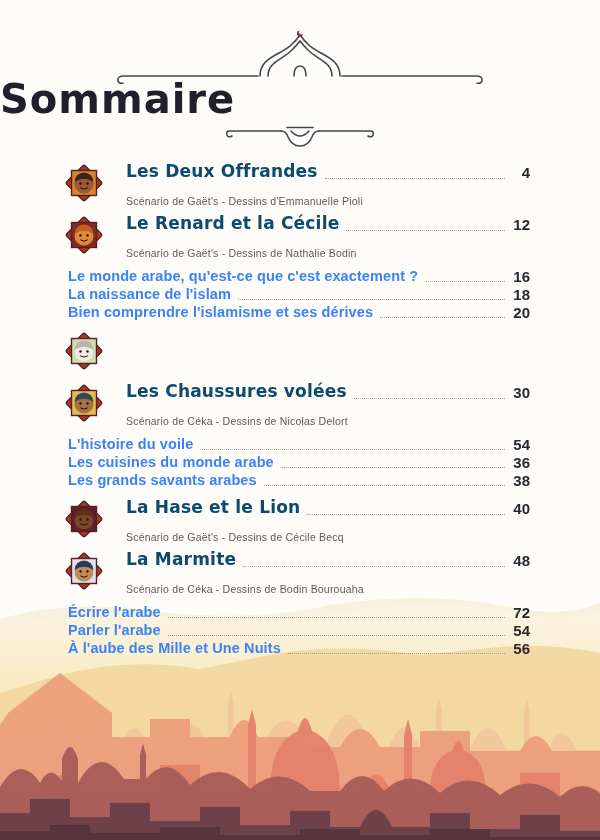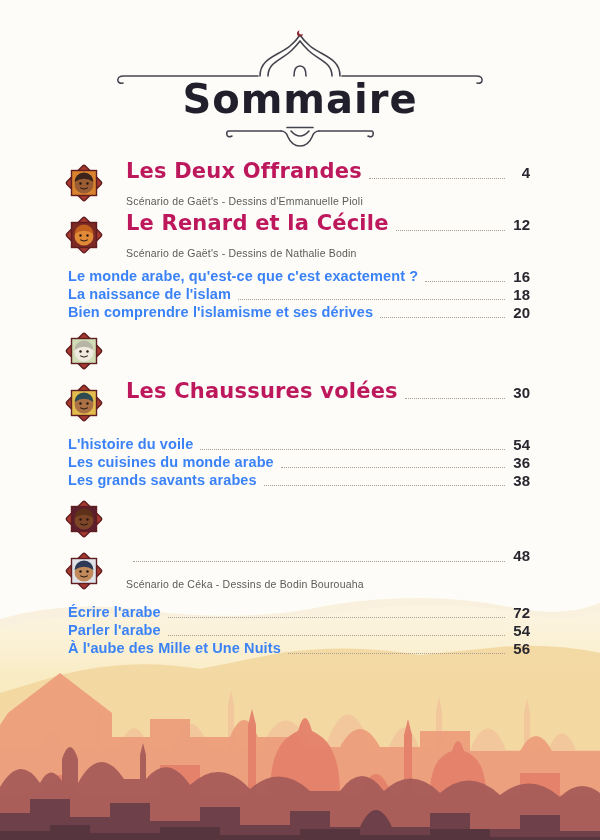--- a/index.html
+++ b/index.html
@@ -2,41 +2,41 @@
 <html><head>
 <meta charset="utf-8">
 <style>
   html,body{margin:0;padding:0;background:#e8e6e2;}
   .page{
     position:relative;width:600px;height:840px;margin:0 auto;
     background:#fdfcf8;overflow:hidden;
     font-family:"Liberation Sans",sans-serif;
   }
   
-  .header{position:relative;z-index:3;text-align:center;}
+  .header{position:relative;z-index:3;text-align:left;}
   .ornament{display:block;margin:30px auto 0;}
   .page-title{
     margin:-10px 0 0;line-height:42px;font-size:40px;font-weight:900;
     color:#211f2b;letter-spacing:1px;
     font-family:"DejaVu Sans","Liberation Sans",sans-serif;
   }
   .flourish{display:block;margin:2px auto 0;}
   
   .toc{position:relative;z-index:2;margin:6px 70px 0 68px;}
   .entry{display:flex;}
   .row-story{height:52px;align-items:flex-start;}
   .row-plain{height:18px;align-items:flex-end;}
   .row-story + .row-plain{margin-top:5px;}
   .row-plain + .row-story{margin-top:5px;}
   .medallion{flex:none;margin:2px 0 0 -7px;}
   .entry-col{flex:1;margin-left:19px;min-width:0;}
   .title-line{display:flex;align-items:flex-end;padding-top:1px;}
   .story-title{
-    flex:none;font-size:21px;line-height:24px;font-weight:800;
-    color:#be185d;letter-spacing:.2px;
+    flex:none;font-size:17px;line-height:24px;font-weight:800;
+    color:#0c4a6e;letter-spacing:.2px;
     font-family:"DejaVu Sans","Liberation Sans",sans-serif;
   }
   .entry-subtitle{
     margin-top:12px;font-size:10.5px;color:#5d5a56;letter-spacing:.2px;line-height:13px;
   }
   .plain-title{
     flex:none;font-size:14.5px;line-height:17px;font-weight:700;color:#3b82f6;letter-spacing:.1px;
   }
   .leader{
     flex:1;height:0;border-bottom:1.5px dotted #ab9f93;
@@ -173,20 +173,21 @@
           <circle cx="19.5" cy="23.5" r="1.2" fill="#241510"></circle>
           <circle cx="26.5" cy="23.5" r="1.2" fill="#241510"></circle>
           <path d="M19.5,28 Q23,30.5 26.5,28" fill="none" stroke="#241510" stroke-width="1" stroke-linecap="round"></path>
         </svg>
         <div class="entry-col">
           <div class="title-line">
             <span class="story-title">Les Chaussures volées</span>
             <span class="leader"></span>
             <span class="pagenum">30</span>
           </div>
+          <div class="entry-subtitle">Scénario de Céka - Dessins de Nicolas Delort</div>
         </div>
       </div>
       <div class="entry row-plain">
         <span class="plain-title">L'histoire du voile</span>
         <span class="leader"></span>
         <span class="pagenum">54</span>
       </div>
       <div class="entry row-plain">
         <span class="plain-title">Les cuisines du monde arabe</span>
         <span class="leader"></span>
@@ -200,33 +201,42 @@
       <div class="entry row-story">
         <svg viewBox="0 0 46 46" width="46" height="46" class="medallion">
           <rect x="10" y="10" width="26" height="26" rx="2" transform="rotate(45 23 23)" fill="#a8392f" stroke="#5f1d20" stroke-width="1.4"></rect>
           <rect x="10.5" y="10.5" width="25" height="25" fill="#5c1f2b" stroke="#5f1d20" stroke-width="1.4"></rect>
           <circle cx="23" cy="24" r="9.5" fill="#7d4527"></circle>
           <path d="M13.5,22 A9.5,9.5 0 0 1 32.5,22 Q23,15.5 13.5,22 Z" fill="#5c3118"></path>
           <circle cx="19.5" cy="23.5" r="1.2" fill="#241510"></circle>
           <circle cx="26.5" cy="23.5" r="1.2" fill="#241510"></circle>
           <path d="M19.5,28 Q23,30.5 26.5,28" fill="none" stroke="#241510" stroke-width="1" stroke-linecap="round"></path>
         </svg>
+        <div class="entry-col">
+          <div class="title-line">
+            <span class="story-title">La Hase et le Lion</span>
+            <span class="leader"></span>
+            <span class="pagenum">40</span>
+          </div>
+          <div class="entry-subtitle">Scénario de Gaët's - Dessins de Cécile Becq</div>
+        </div>
       </div>
       <div class="entry row-story">
         <svg viewBox="0 0 46 46" width="46" height="46" class="medallion">
           <rect x="10" y="10" width="26" height="26" rx="2" transform="rotate(45 23 23)" fill="#a8392f" stroke="#5f1d20" stroke-width="1.4"></rect>
           <rect x="10.5" y="10.5" width="25" height="25" fill="#dfe3e8" stroke="#5f1d20" stroke-width="1.4"></rect>
           <circle cx="23" cy="24" r="9.5" fill="#c08a5a"></circle>
           <path d="M13.5,22 A9.5,9.5 0 0 1 32.5,22 Q23,15.5 13.5,22 Z" fill="#2e3a55"></path>
           <circle cx="19.5" cy="23.5" r="1.2" fill="#241510"></circle>
           <circle cx="26.5" cy="23.5" r="1.2" fill="#241510"></circle>
           <path d="M19.5,28 Q23,30.5 26.5,28" fill="none" stroke="#241510" stroke-width="1" stroke-linecap="round"></path>
         </svg>
         <div class="entry-col">
           <div class="title-line">
+            <span class="story-title">La Marmite</span>
             <span class="leader"></span>
             <span class="pagenum">48</span>
           </div>
           <div class="entry-subtitle">Scénario de Céka - Dessins de Bodin Bourouaha</div>
         </div>
       </div>
       <div class="entry row-plain">
         <span class="plain-title">Écrire l'arabe</span>
         <span class="leader"></span>
         <span class="pagenum">72</span>

